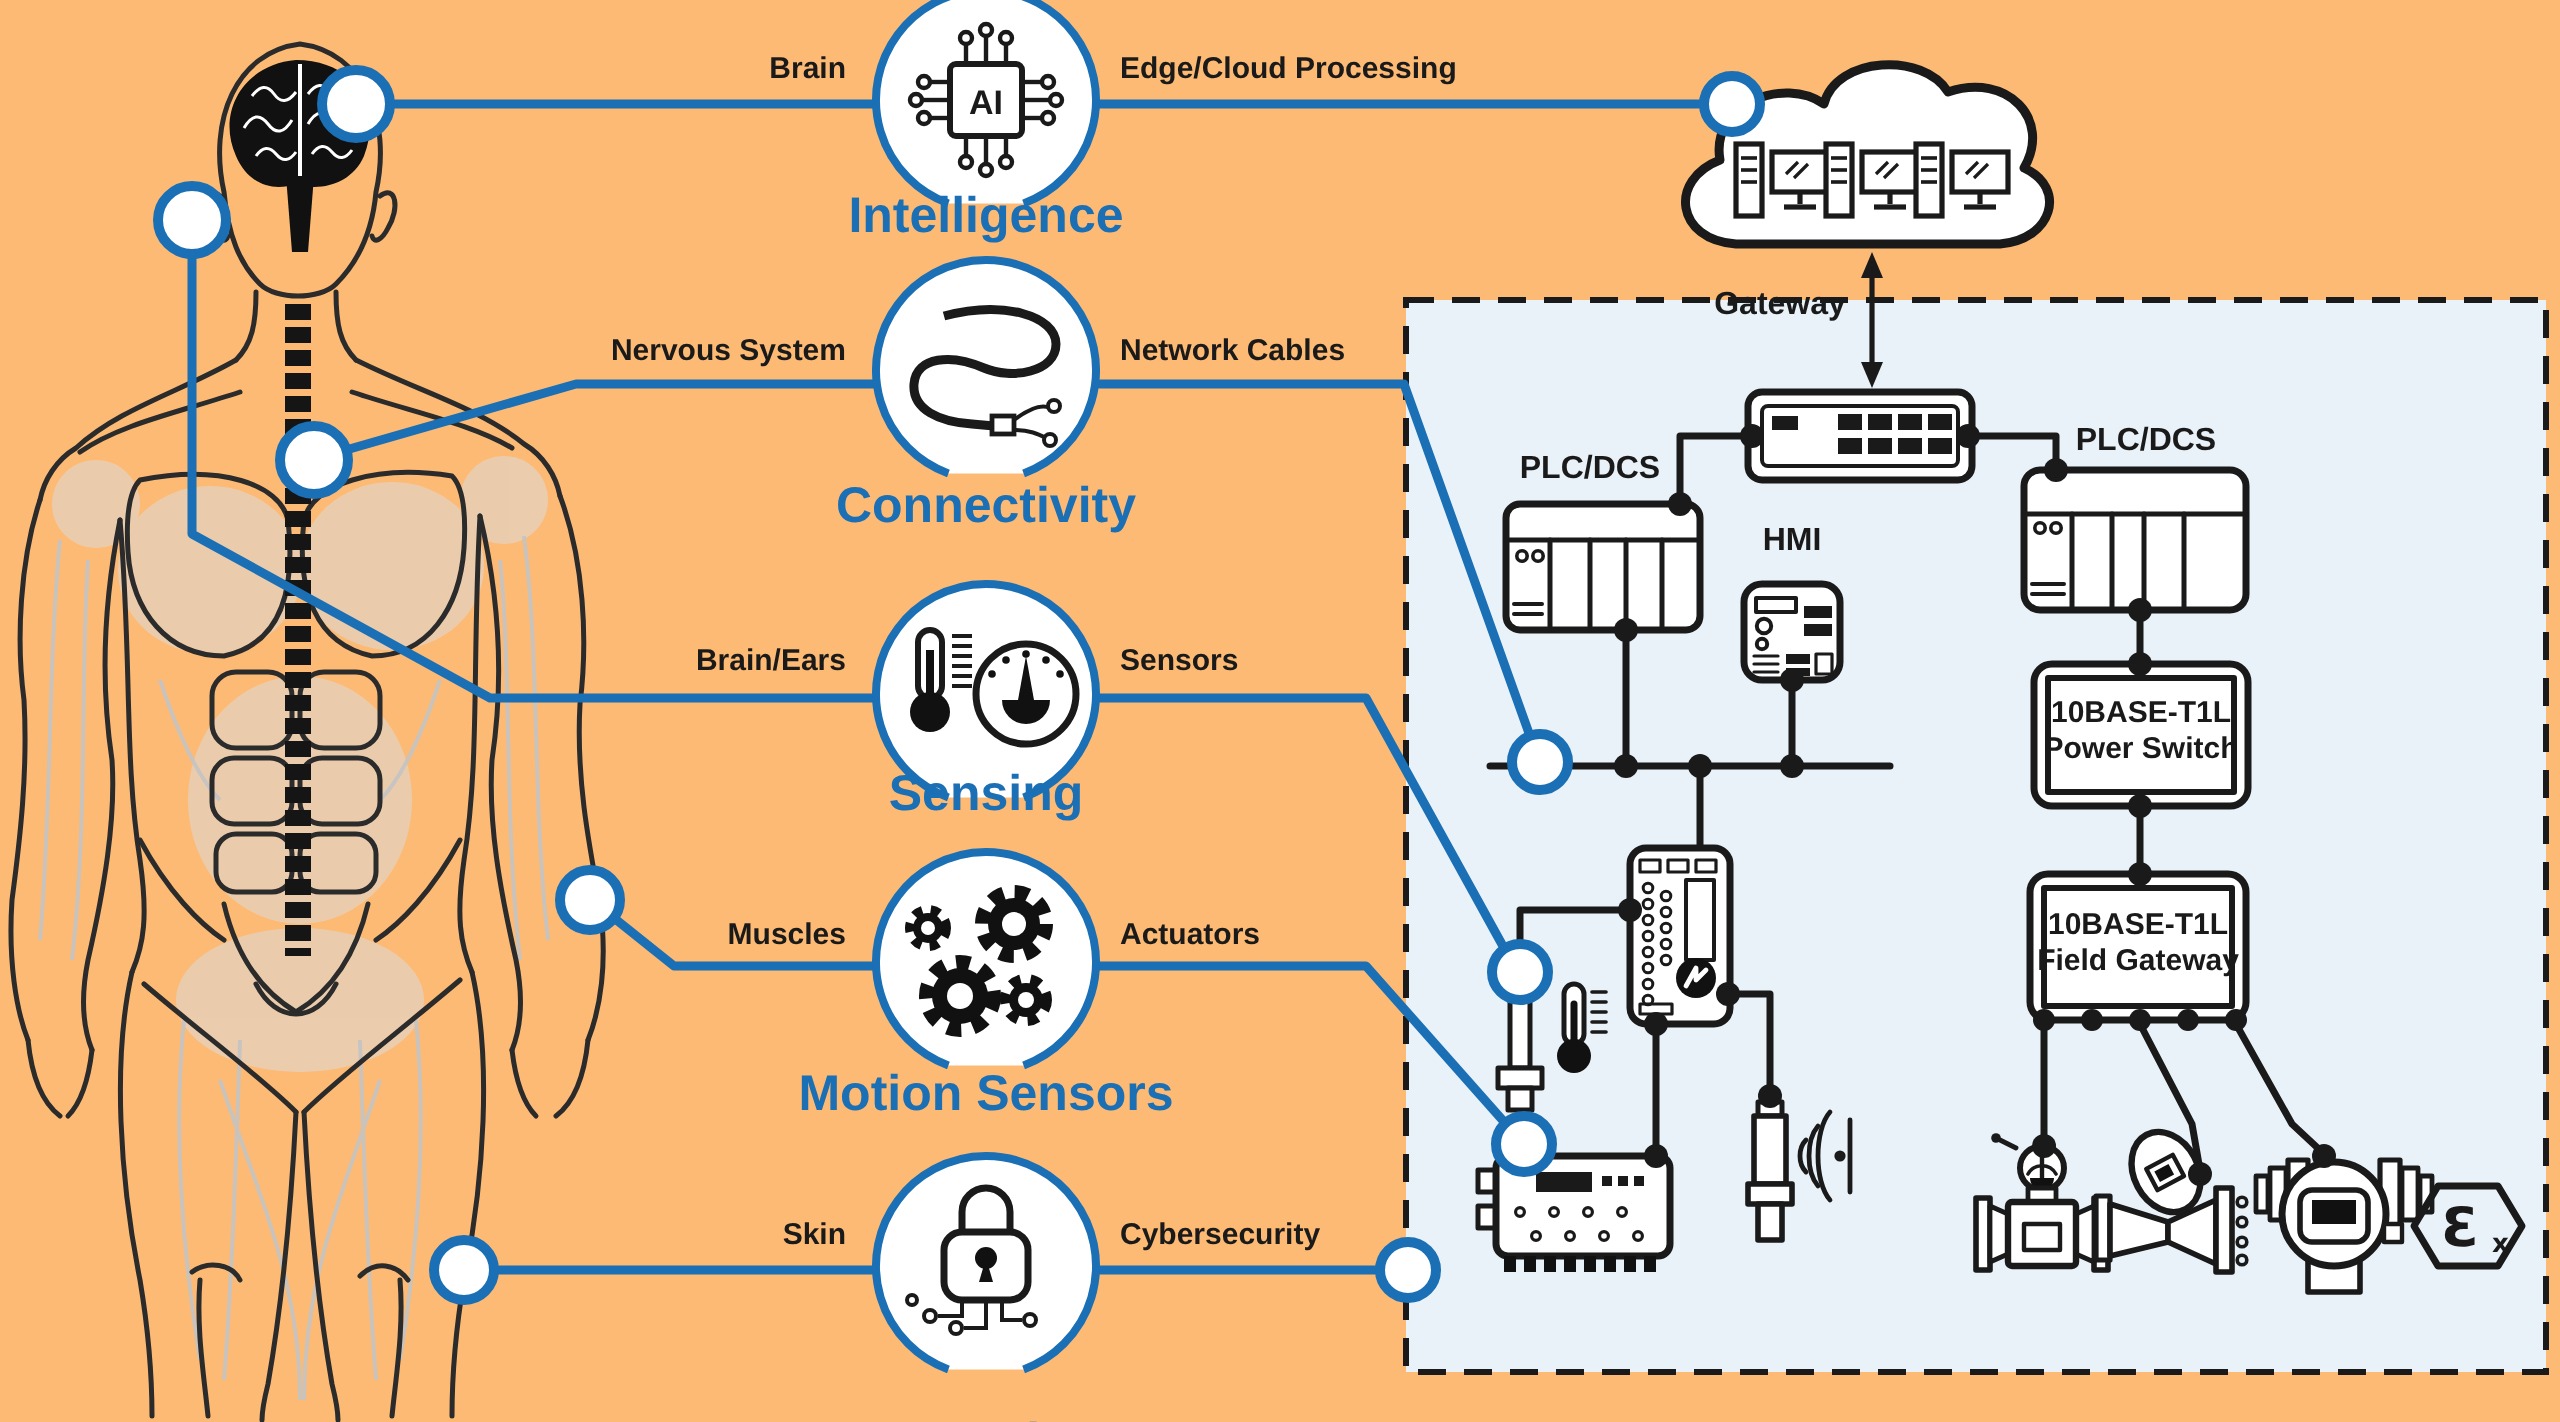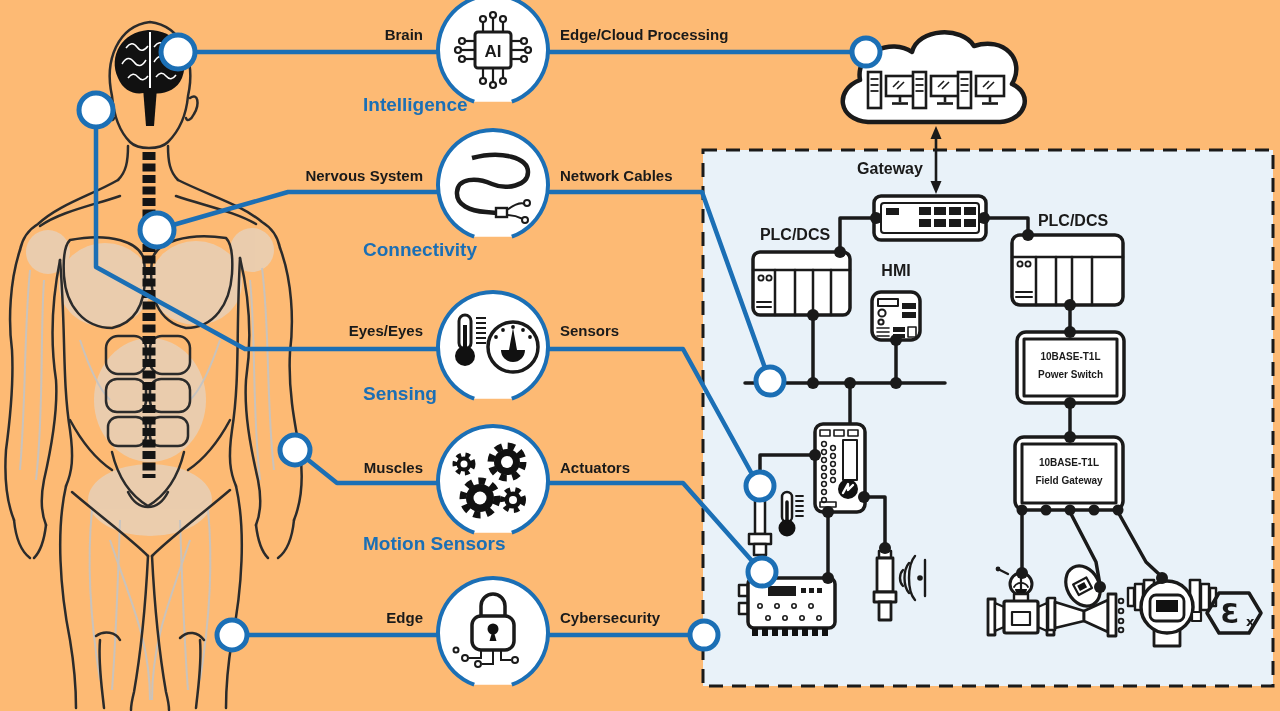--- a/index.html
+++ b/index.html
@@ -2,23 +2,23 @@
 <html><head>
 <meta charset="utf-8">
 <style>
   html,body{margin:0;padding:0;background:#fff;}
   .stage{position:relative;width:1280px;height:711px;background:#fdba74;overflow:hidden;
          font-family:"Liberation Sans",sans-serif;}
   .stage svg{position:absolute;left:0;top:0;}
   .lbl{position:absolute;font-weight:700;font-size:15px;color:#1a1a1a;line-height:20px;white-space:nowrap;}
   .lbl.left{right:857px;text-align:right;}
   .lbl.right{left:560px;text-align:center;}
-  .cap{position:absolute;left:363px;width:260px;font-weight:700;font-size:19px;color:#1b6fb5;white-space:nowrap;}
+  .cap{position:absolute;left:363px;width:260px;text-align:center;font-weight:700;font-size:25px;color:#1b6fb5;white-space:nowrap;}
   .plbl{position:absolute;font-weight:700;font-size:16px;color:#1a1a1a;text-align:center;white-space:nowrap;}
-  .swlbl{position:absolute;font-weight:700;font-size:10px;color:#1a1a1a;text-align:center;line-height:18px;}
+  .swlbl{position:absolute;font-weight:700;font-size:15px;color:#1a1a1a;text-align:center;line-height:18px;}
 </style>
 </head>
 <body>
 
 <div class="stage">
 
 <svg width="1280" height="711" viewBox="0 0 1280 711">
   <defs>
     <g id="pc">
       <rect x="0" y="2" width="13" height="36" fill="#fff" stroke="#1a1a1a" stroke-width="2.6"></rect>
@@ -538,33 +538,33 @@
 
 <div>
   <div class="lbl left" style="top:25px">Brain</div>
   <div class="lbl right" style="top:25px">Edge/Cloud Processing</div>
   <div class="cap" style="top:94px">Intelligence</div>
 
   <div class="lbl left" style="top:166px">Nervous System</div>
   <div class="lbl right" style="top:166px">Network Cables</div>
   <div class="cap" style="top:239px">Connectivity</div>
 
-  <div class="lbl left" style="top:321px">Eyes/Eyes</div>
+  <div class="lbl left" style="top:321px">Brain/Ears</div>
   <div class="lbl right" style="top:321px">Sensors</div>
   <div class="cap" style="top:383px">Sensing</div>
 
   <div class="lbl left" style="top:458px">Muscles</div>
   <div class="lbl right" style="top:458px">Actuators</div>
   <div class="cap" style="top:533px">Motion Sensors</div>
 
-  <div class="lbl left" style="top:608px">Edge</div>
+  <div class="lbl left" style="top:608px">Skin</div>
   <div class="lbl right" style="top:608px">Cybersecurity</div>
   <div class="cap" style="top:707px">Security</div>
 
-  <div class="plbl" style="left:820px;top:160px;width:140px">Gateway</div>
+  <div class="plbl" style="left:820px;top:144px;width:140px">Gateway</div>
   <div class="plbl" style="left:740px;top:226px;width:110px">PLC/DCS</div>
   <div class="plbl" style="left:1018px;top:212px;width:110px">PLC/DCS</div>
   <div class="plbl" style="left:846px;top:262px;width:100px">HMI</div>
 
   <div class="swlbl" style="left:1017px;top:348px;width:107px">
     <span style="display:block">10BASE-T1L</span>
     <span style="display:block">Power Switch</span>
   </div>
   <div class="swlbl" style="left:1015px;top:454px;width:108px">
     <span style="display:block">10BASE-T1L</span>

